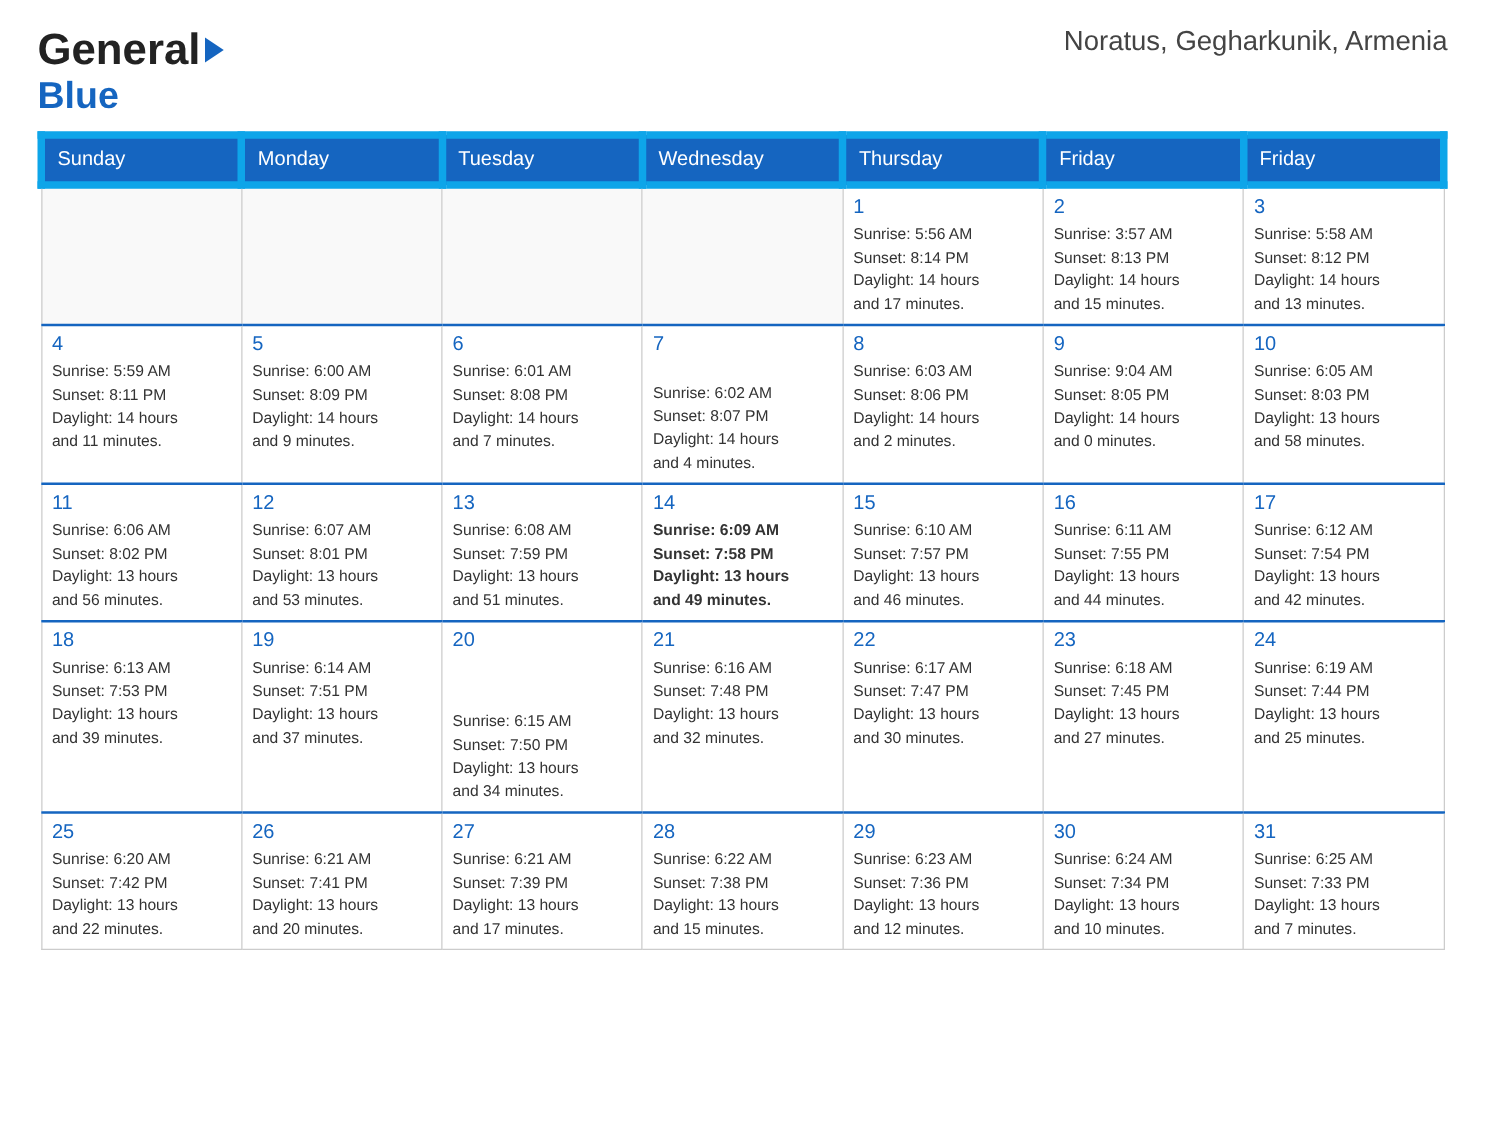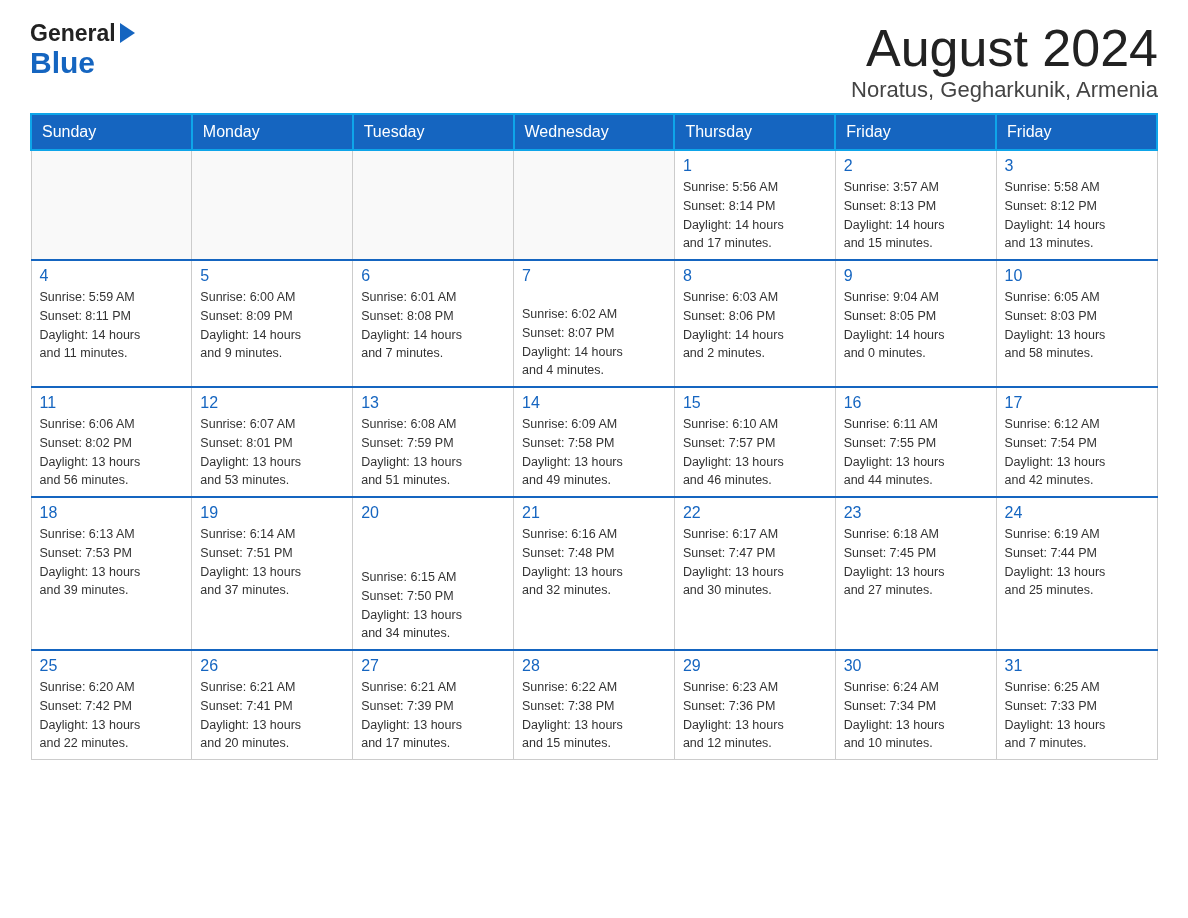--- a/index.html
+++ b/index.html
@@ -35,21 +35,21 @@
       border-collapse: collapse;
       border: 1px solid #999;
     }
     .calendar th {
       background-color: #1565c0;
       color: #fff;
       font-size: 16px;
       font-weight: normal;
       padding: 8px 10px;
       text-align: left;
-      border: 2px solid #0ea5e9;
+      border: 6px solid #0ea5e9;
     }
     .calendar td {
       vertical-align: top;
       width: calc(100% / 7);
       padding: 6px 8px;
       border: 1px solid #ccc;
       height: 100px;
       font-size: 13px;
       color: #222;
     }
@@ -78,29 +78,28 @@
       display: flex;
       align-items: center;
     }
   </style>
 </head>
 <body>
 
 <div class="header-area">
   <div class="logo-block">
     <div class="logo-line1">
-      <span style="font-size:23px;font-weight:bold;color:#222;">General</span>
+      <span style="font-size:35px;font-weight:bold;color:#222;">General</span>
       <span style="display:inline-block;width:0;height:0;border-top:10px solid transparent;border-bottom:10px solid transparent;border-left:15px solid #1565c0;margin:0 2px 0 4px;vertical-align:middle;"></span>
     </div>
     <div>
       <span style="font-size:30px;font-weight:bold;color:#1565c0;">Blue</span>
     </div>
   </div>
   <div class="title-area">
-    <div class="month-year">August 2024</div>
     <div class="location">Noratus, Gegharkunik, Armenia</div>
   </div>
 </div>
 
 <table class="calendar">
   <thead>
     <tr>
     <th>Sunday</th>
         <th>Monday</th>
         <th>Tuesday</th>
@@ -206,21 +205,21 @@
         </td>
         <td>
           <span class="day-number">13</span>
           <div class="day-info" style="white-space: pre-line;">Sunrise: 6:08 AM
 Sunset: 7:59 PM
 Daylight: 13 hours
 and 51 minutes.</div>
         </td>
         <td>
           <span class="day-number">14</span>
-          <div class="day-info" style="white-space: pre-line;">Sunrise: 6:09 AM
+          <div class="day-info" style="white-space: pre-line; font-weight: bold;">Sunrise: 6:09 AM
 Sunset: 7:58 PM
 Daylight: 13 hours
 and 49 minutes.</div>
         </td>
         <td>
           <span class="day-number">15</span>
           <div class="day-info" style="white-space: pre-line;">Sunrise: 6:10 AM
 Sunset: 7:57 PM
 Daylight: 13 hours
 and 46 minutes.</div>

